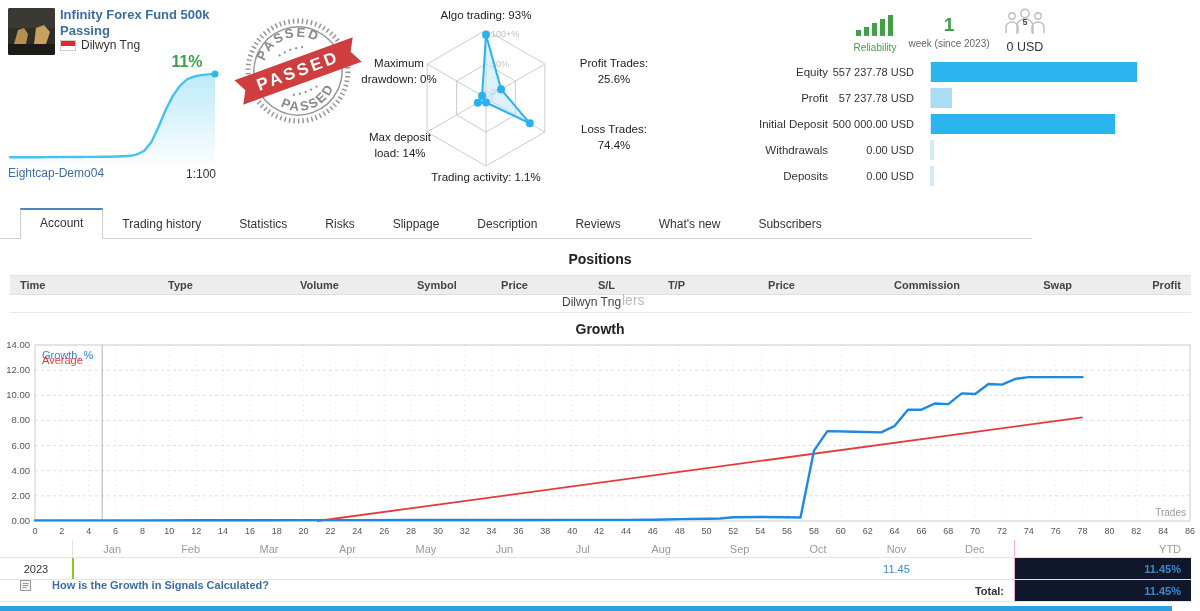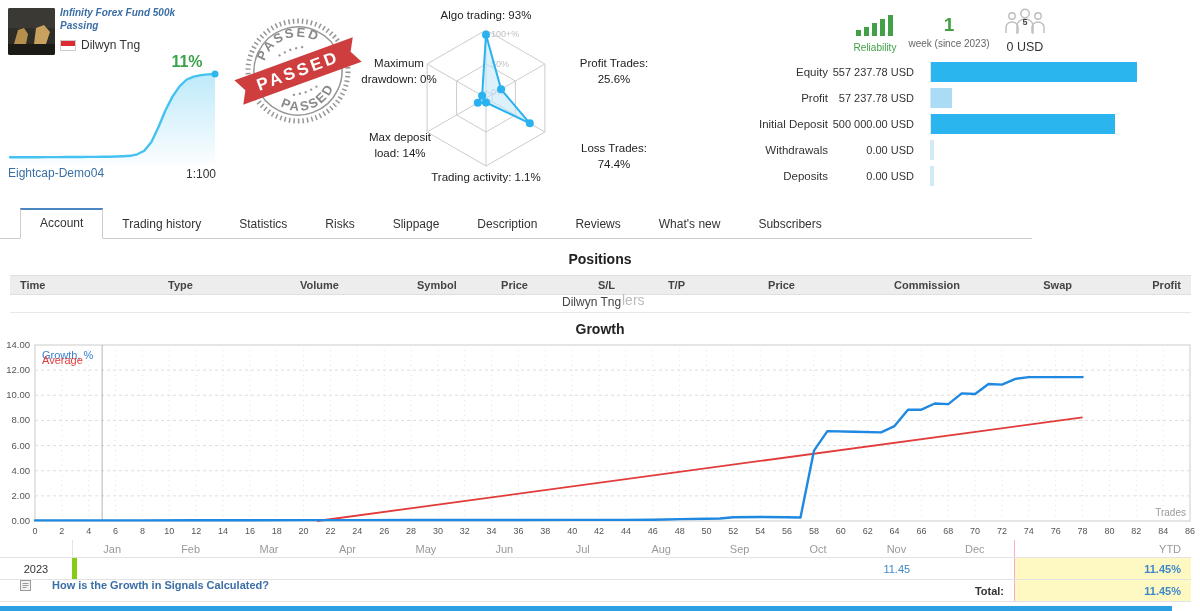--- a/index.html
+++ b/index.html
@@ -1,20 +1,20 @@
 <!DOCTYPE html>
 <html><head>
 <meta charset="utf-8">
 <style>
   html,body{margin:0;padding:0;background:#fff;}
   #app{position:relative;width:1200px;height:611px;font-family:"Liberation Sans",sans-serif;color:#333;overflow:hidden;background:#fff;}
   .abs{position:absolute;}
   
   .avatar{left:8px;top:8px;width:47px;height:47px;border-radius:2px;overflow:hidden;}
-  .sig-title{left:60px;top:7px;width:220px;font-size:10px;font-weight:bold;color:#3a6ea5;line-height:1.25;font-style:italic;}
+  .sig-title{left:60px;top:7px;width:220px;font-size:13px;font-weight:bold;color:#3a6ea5;line-height:1.25;}
   .author-row{left:60px;top:38px;display:flex;align-items:center;gap:5px;}
   .flag{width:16px;height:11px;background:linear-gradient(180deg,#dd2a35 0 50%,#ffffff 50% 100%);border:1px solid #ccc;box-sizing:border-box;display:inline-block;}
   .author-name{font-size:12px;color:#333;}
   .growth-badge{left:157px;top:53px;width:60px;text-align:center;font-size:16px;font-weight:bold;color:#3aa24a;}
   .broker{left:8px;top:166px;font-size:12px;color:#3a6ea5;cursor:pointer;}
   .leverage{left:186px;top:167px;font-size:12px;color:#333;}
   
   .radar-label{font-size:11.5px;color:#222;text-align:center;white-space:pre-line;line-height:1.35;}
   
   .icon-block{text-align:center;}
@@ -40,25 +40,25 @@
   .watermark{left:562px;top:295px;font-size:12px;color:#444;}
   .watermark2{left:622px;top:292px;font-size:14px;color:#bbb;}
   
   .legend{font-size:11px;line-height:1.15;}
   
   #footer-table{left:0;top:540px;width:1191px;font-size:11px;}
   .f-row{display:flex;align-items:center;}
   .f-months-header{height:17px;color:#999;}
   .f-year-row{height:21px;border-top:1px solid #e3e3e3;border-bottom:1px solid #e3e3e3;}
   .f-total-row{height:21px;border-bottom:1px solid #e3e3e3;}
-  .f-yearcell{width:72px;text-align:center;color:#333;border-right:5px solid #84cc16;align-self:stretch;display:flex;align-items:center;justify-content:center;}
+  .f-yearcell{width:72px;text-align:center;color:#333;border-right:2px solid #84cc16;align-self:stretch;display:flex;align-items:center;justify-content:center;}
   .f-mcell{flex:1;text-align:center;align-self:stretch;display:flex;align-items:center;justify-content:center;}
   .f-val{color:#3f87c9;}
   .f-ytd{width:177px;text-align:right;padding-right:10px;box-sizing:border-box;border-left:1px solid #f9a8d4;align-self:stretch;display:flex;align-items:center;justify-content:flex-end;}
-  .f-ytd.shade{background:#fef9c3;color:#3f87c9;font-weight:bold;}
+  .f-ytd.shade{background:#0f172a;color:#3f87c9;font-weight:bold;}
   .f-total-label{flex:1;text-align:right;padding-right:10px;font-weight:bold;color:#333;}
   .help-link{left:20px;top:579px;display:flex;align-items:center;gap:21px;font-size:11px;font-weight:bold;color:#3a6ea5;cursor:pointer;}
   .bottom-strip{left:0;top:606px;width:1172px;height:5px;background:#2d9fe3;}
   text{font-family:"Liberation Sans",sans-serif;}
 </style>
 </head>
 <body>
 
 <div id="app">
 
@@ -144,21 +144,21 @@
       <circle cx="141" cy="34.76" r="4" fill="#29b2ef"></circle>
       <circle cx="156.07577022907952" cy="89.296" r="4" fill="#29b2ef"></circle>
       <circle cx="184.81395722826232" cy="123.29599999999999" r="4" fill="#29b2ef"></circle>
       <circle cx="141" cy="102.5" r="4" fill="#29b2ef"></circle>
       <circle cx="132.75543815597214" cy="102.76" r="4" fill="#29b2ef"></circle>
       <circle cx="137.10288568297003" cy="95.75" r="4" fill="#29b2ef"></circle>
     </svg>
   <div class="abs radar-label" style="left:386px;top:8px;width:200px;">Algo trading: 93%</div>
   <div class="abs radar-label" style="left:558px;top:56px;width:112px;">Profit Trades:
 25.6%</div>
-  <div class="abs radar-label" style="left:558px;top:141px;width:112px;">Loss Trades:
+  <div class="abs radar-label" style="left:558px;top:122px;width:112px;">Loss Trades:
 74.4%</div>
   <div class="abs radar-label" style="left:388px;top:170px;width:196px;">Trading activity: 1.1%</div>
   <div class="abs radar-label" style="left:346px;top:110px;width:108px;margin-top:20px;">Max deposit
 load: 14%</div>
   <div class="abs radar-label" style="left:340px;top:56px;width:118px;">Maximum
 drawdown: 0%</div>
 
   <div class="abs icon-block" style="left:840px;top:14px;width:70px;">
     <svg width="42" height="22">
       <g fill="#43a047">

